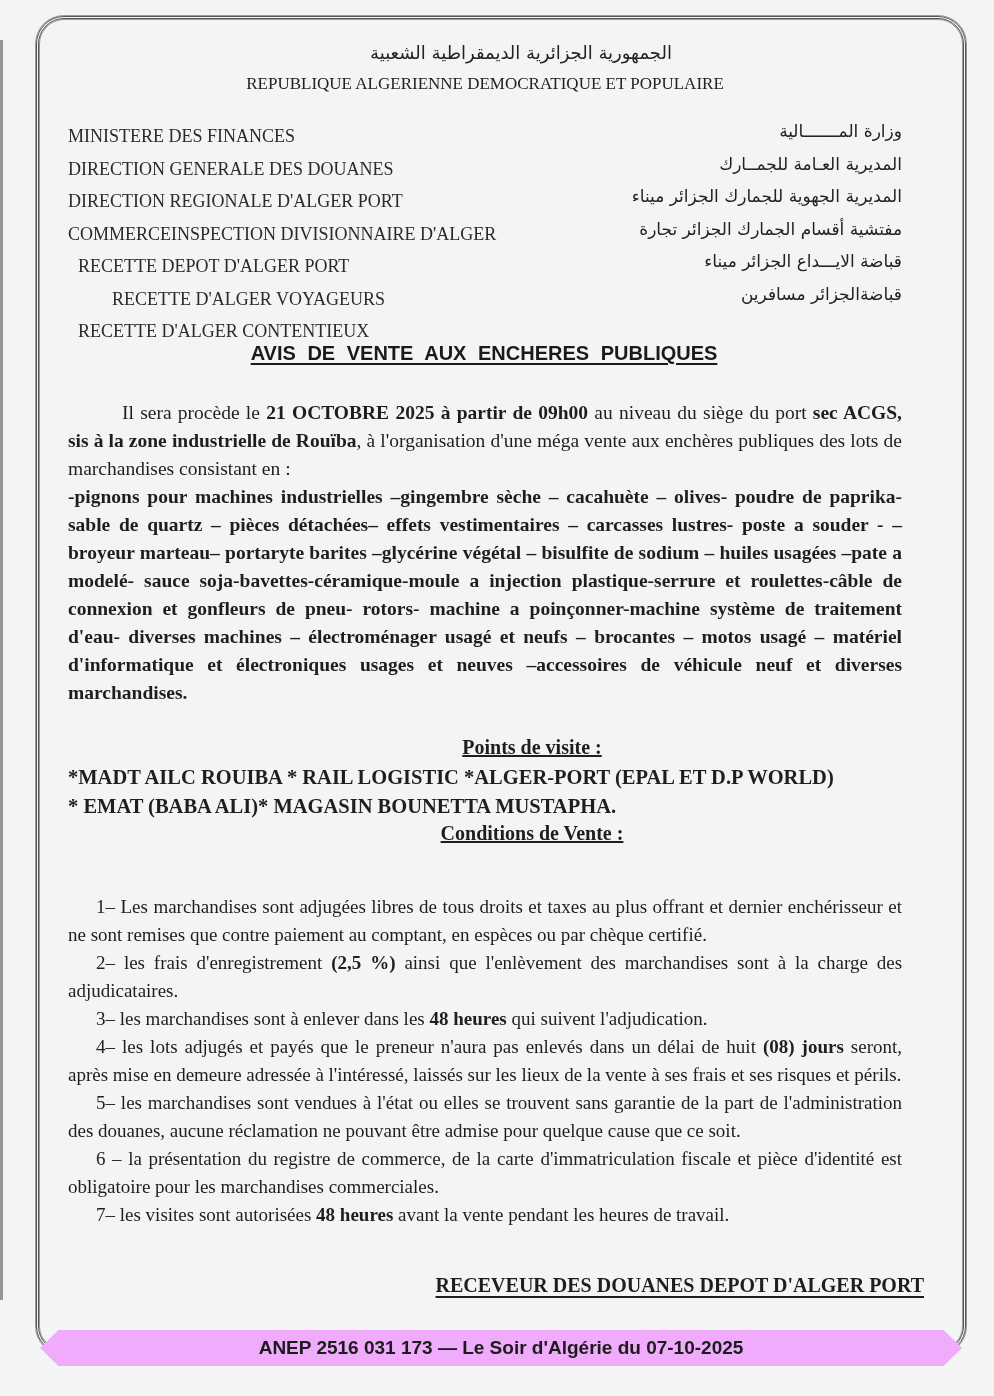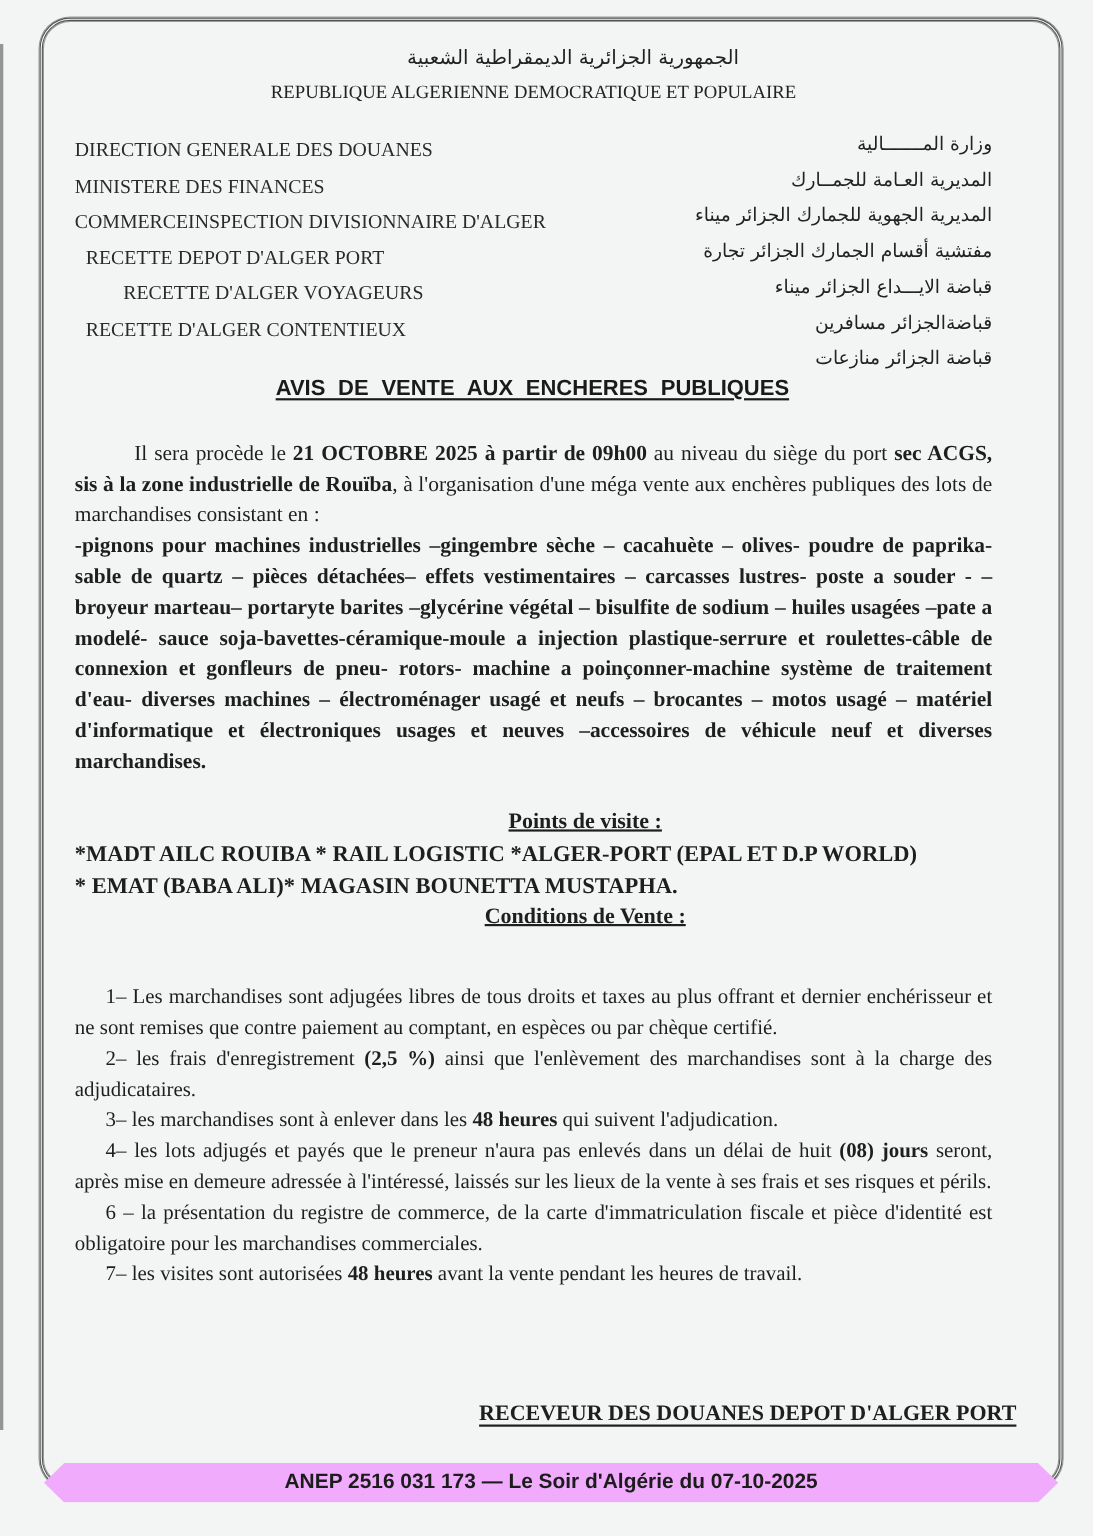--- a/index.html
+++ b/index.html
@@ -88,36 +88,36 @@
 </head>
 <body>
 
 <div class="page-edge-left"></div>
 <div class="frame"></div>
 
 <div class="hdr-ar">الجمهورية الجزائرية الديمقراطية الشعبية</div>
 <div class="hdr-fr">REPUBLIQUE ALGERIENNE DEMOCRATIQUE ET POPULAIRE</div>
 
 <div class="left-block">
+  <div>MINISTERE DES FINANCES</div>
   <div>DIRECTION GENERALE DES DOUANES</div>
-  <div>MINISTERE DES FINANCES</div>
+  <div>DIRECTION REGIONALE  D'ALGER PORT</div>
   <div>COMMERCEINSPECTION DIVISIONNAIRE D'ALGER</div>
   <div style="padding-left:10px">RECETTE  DEPOT D'ALGER PORT</div>
   <div style="padding-left:44px">RECETTE D'ALGER VOYAGEURS</div>
   <div style="padding-left:10px">RECETTE D'ALGER CONTENTIEUX</div>
 </div>
 
 <div class="right-block">
   <div>وزارة المـــــــالية</div>
   <div>المديرية العـامة للجمــارك</div>
   <div>المديرية الجهوية للجمارك الجزائر ميناء</div>
   <div>مفتشية أقسام الجمارك الجزائر تجارة</div>
   <div>قباضة الايـــداع الجزائر ميناء</div>
   <div>قباضةالجزائر مسافرين</div>
-  <div>قباضة الجزائر منازعات</div>
 </div>
 
 <div class="title">AVIS  DE  VENTE AUX  ENCHERES  PUBLIQUES</div>
 
 <div class="body intro">
   <p class="indent"><span>Il sera procède le </span><b>21 OCTOBRE  2025 à partir de 09h00</b><span> au niveau du siège du port </span><b>sec ACGS, sis à la zone industrielle de Rouïba</b><span>, à l'organisation d'une méga vente aux enchères publiques des lots de marchandises consistant en :</span></p>
   <p class="goods">-pignons pour machines industrielles –gingembre sèche – cacahuète –  olives- poudre de paprika-  sable de quartz – pièces détachées– effets vestimentaires – carcasses lustres- poste a souder - – broyeur marteau– portaryte  barites –glycérine végétal – bisulfite de sodium – huiles usagées –pate a modelé- sauce soja-bavettes-céramique-moule a injection plastique-serrure et roulettes-câble de connexion et gonfleurs de pneu- rotors- machine a poinçonner-machine système de traitement d'eau-   diverses machines – électroménager usagé et neufs – brocantes – motos usagé – matériel d'informatique et électroniques usages et neuves –accessoires de véhicule neuf et diverses marchandises.</p>
 </div>
 
 <div class="sec-head visit-head">Points de visite :</div>
@@ -125,19 +125,20 @@
   <div>*MADT AILC ROUIBA * RAIL LOGISTIC *ALGER-PORT (EPAL ET D.P WORLD)</div>
   <div>* EMAT (BABA ALI)* MAGASIN BOUNETTA MUSTAPHA.</div>
 </div>
 
 <div class="sec-head cond-head">Conditions de Vente :</div>
 <div class="conds">
   <p>1– Les marchandises sont adjugées libres de tous droits et taxes au plus offrant et dernier enchérisseur et ne sont remises que contre paiement au comptant, en espèces ou par chèque certifié.</p>
   <p><span>2– les frais d'enregistrement </span><b>(2,5 %)</b><span> ainsi que l'enlèvement des marchandises sont à la charge des adjudicataires.</span></p>
   <p><span>3– les marchandises sont à enlever dans les </span><b>48 heures</b><span> qui suivent l'adjudication.</span></p>
   <p><span>4– les lots adjugés et payés que le preneur n'aura pas enlevés dans un délai de huit </span><b>(08) jours</b><span> seront, après mise en demeure adressée à l'intéressé, laissés sur les lieux de la vente à ses frais et ses risques et périls.</span></p>
+  <p>5– les marchandises sont vendues à l'état ou elles se trouvent sans garantie de la part de l'administration des douanes, aucune réclamation ne pouvant être admise pour quelque cause que ce soit.</p>
   <p>6 – la présentation du registre de commerce, de la carte d'immatriculation fiscale et pièce d'identité est obligatoire pour les marchandises commerciales.</p>
   <p><span>7– les visites sont autorisées </span><b>48 heures</b><span> avant la  vente pendant  les heures de travail.</span></p>
 </div>
 
 <div class="signature">RECEVEUR DES DOUANES DEPOT D'ALGER PORT</div>
 
 <div class="ribbon">ANEP 2516 031 173 — Le Soir d'Algérie du 07-10-2025</div>
 
 </body></html>

